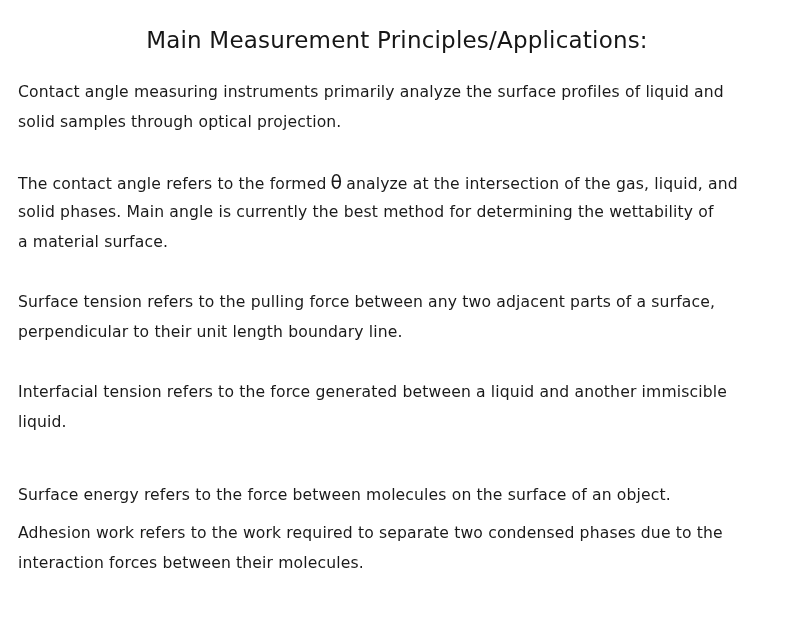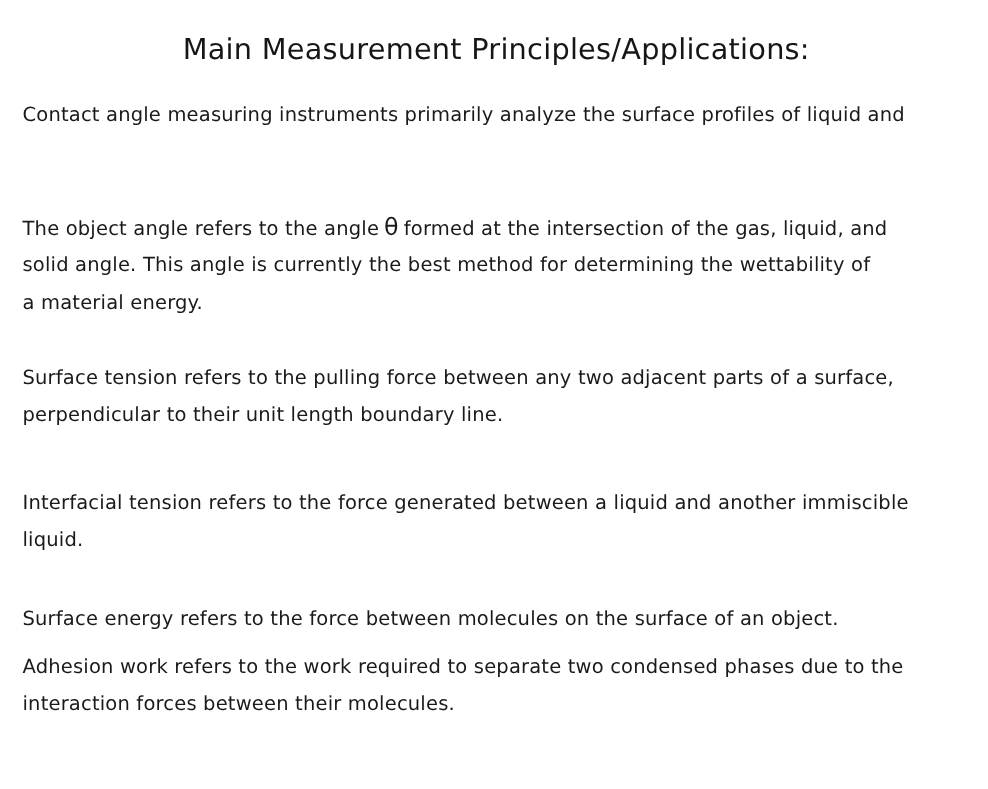--- a/index.html
+++ b/index.html
@@ -58,34 +58,35 @@
   </style>
 </head>
 <body>
 
 <div class="page">
 
   <h1 class="title">Main Measurement Principles/Applications:</h1>
 
   <p class="para" style="top:77px;">
     <span class="line">Contact angle measuring instruments primarily analyze the surface profiles of liquid and</span>
+    <span class="line">solid samples through optical projection.</span>
   </p>
 
   <p class="para" style="top:167px;">
-    <span class="line"><span>The object angle refers to the angle</span><span class="theta">θ</span><span>formed at the intersection of the gas, liquid, and</span></span>
-    <span class="line">solid angle. This angle is currently the best method for determining the wettability of</span>
-    <span class="line">a material energy.</span>
+    <span class="line"><span>The contact angle refers to the formed</span><span class="theta">θ</span><span>analyze at the intersection of the gas, liquid, and</span></span>
+    <span class="line">solid phases. Main angle is currently the best method for determining the wettability of</span>
+    <span class="line">a material surface.</span>
   </p>
 
   <p class="para" style="top:287px;">
     <span class="line">Surface tension refers to the pulling force between any two adjacent parts of a surface,</span>
     <span class="line">perpendicular to their unit length boundary line.</span>
   </p>
 
-  <p class="para" style="top:377px;margin-top:10px;">
+  <p class="para" style="top:377px;">
     <span class="line">Interfacial tension refers to the force generated between a liquid and another immiscible</span>
     <span class="line">liquid.</span>
   </p>
 
   <p class="para" style="top:480px;">
     <span class="line">Surface energy refers to the force between molecules on the surface of an object.</span>
   </p>
 
   <p class="para" style="top:518px;">
     <span class="line">Adhesion work refers to the work required to separate two condensed phases due to the</span>

